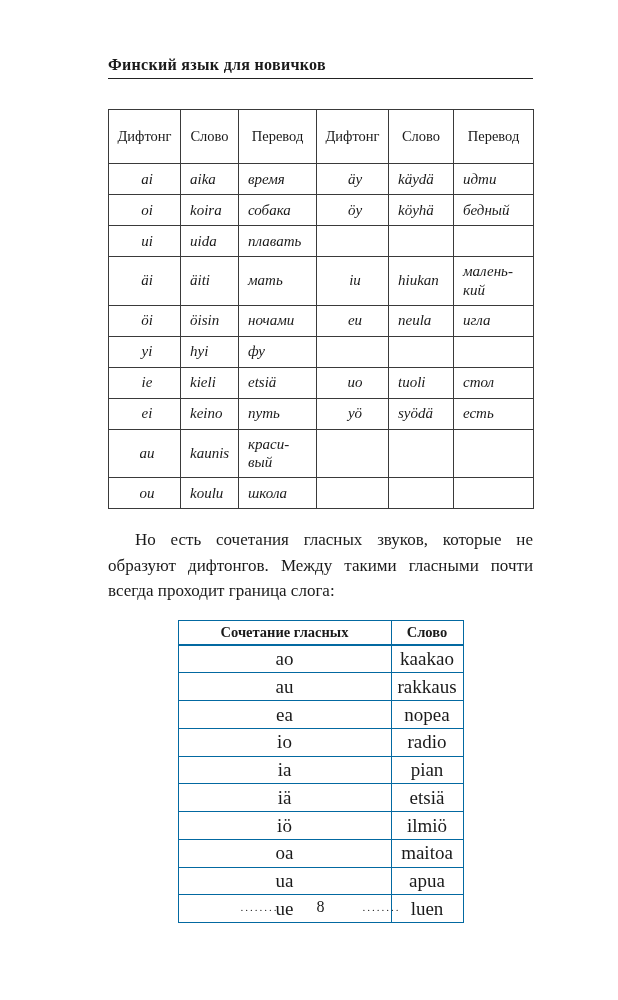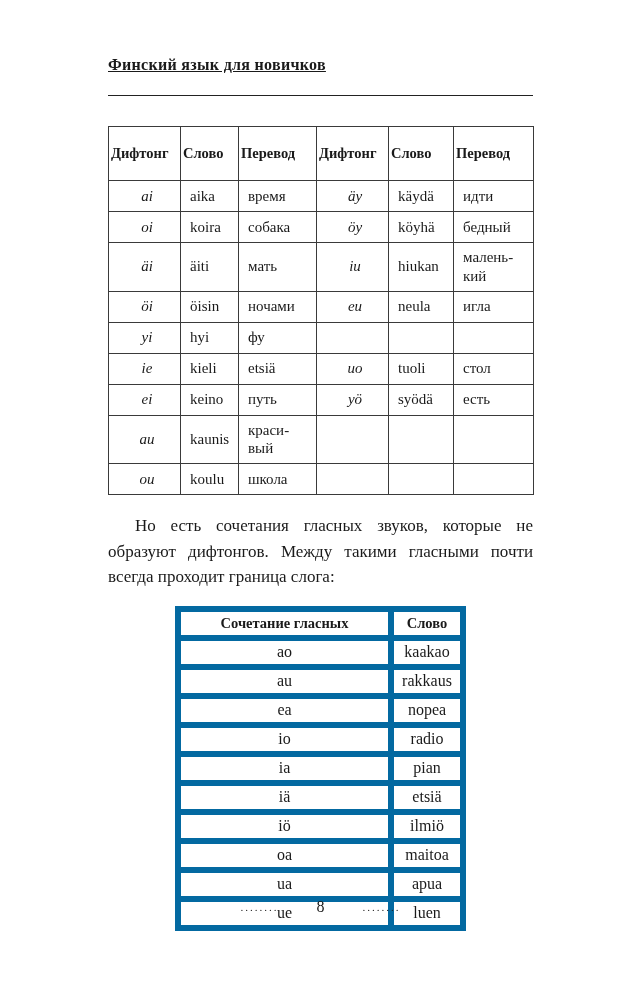--- a/index.html
+++ b/index.html
@@ -15,50 +15,50 @@
     position: relative;
     overflow: hidden;
   }
   .page {
     padding: 56px 85px 0 108px;
   }
   .running-header {
     font-size: 16px;
     font-weight: bold;
     letter-spacing: 0.3px;
-    padding-bottom: 21px;
+    padding-bottom: 4px;
     border-bottom: 1.5px solid #222;
-    text-decoration: underline;
   }
   table {
     border-collapse: collapse;
   }
   
   .t1 {
     margin-top: 30px;
     width: 425px;
     table-layout: fixed;
   }
   .t1 th, .t1 td {
     border: 1px solid #3a3a3a;
     vertical-align: middle;
     white-space: pre-line;
   }
   .t1 th {
-    font-weight: bold;
-    text-align: left;
+    font-weight: normal;
+    text-align: center;
     font-size: 14.5px;
     padding: 18px 2px;
   }
   .t1 td {
     font-size: 15px;
     text-align: left;
     padding: 5px 4px 5px 9px;
     height: 20px;
     line-height: 1.25;
+    font-style: italic;
   }
   .t1 td.it {
     font-style: italic;
     text-align: center;
   }
   
   .para {
     margin: 18px 0 0 0;
     width: 425px;
     font-size: 17px;
@@ -66,32 +66,32 @@
     text-align: justify;
     text-indent: 27px;
   }
   
   .t2 {
     margin: 16px auto 0 auto;
     width: 285px;
     table-layout: fixed;
   }
   .t2 th, .t2 td {
-    border: 6px solid #0369a1;
+    border: 1px solid #0369a1;
     text-align: center;
     vertical-align: middle;
   }
   .t2 th {
     font-weight: bold;
     font-size: 14.5px;
     padding: 3px 4px;
     border-bottom-width: 2px;
   }
   .t2 td {
-    font-size: 16px;
+    font-size: 19px;
     padding: 1.5px 4px;
     line-height: 1.25;
   }
   
   .footer {
     position: absolute;
     left: 108px;
     top: 898px;
     width: 425px;
     display: flex;
@@ -145,20 +145,28 @@
         </tr>
         <tr>
           <td class="it">oi</td>
           <td>koira</td>
           <td>собака</td>
           <td class="it">öy</td>
           <td>köyhä</td>
           <td>бедный</td>
         </tr>
         <tr>
+          <td class="it">ui</td>
+          <td>uida</td>
+          <td>плавать</td>
+          <td class="it"></td>
+          <td></td>
+          <td></td>
+        </tr>
+        <tr>
           <td class="it">äi</td>
           <td>äiti</td>
           <td>мать</td>
           <td class="it">iu</td>
           <td>hiukan</td>
           <td>малень-
 кий</td>
         </tr>
         <tr>
           <td class="it">öi</td>

